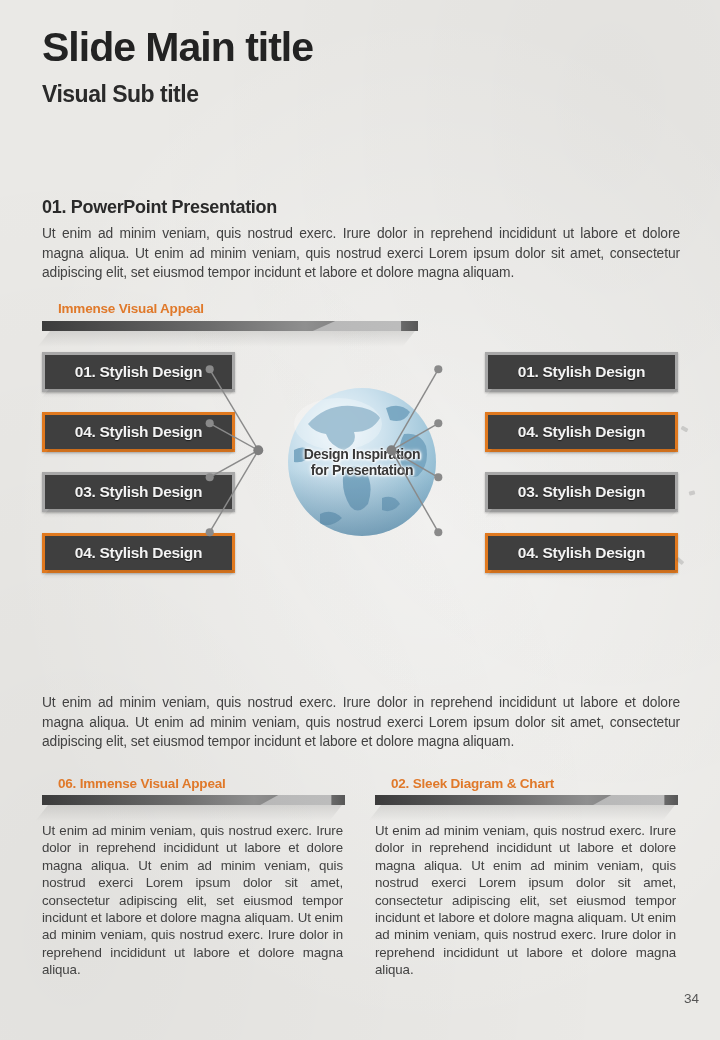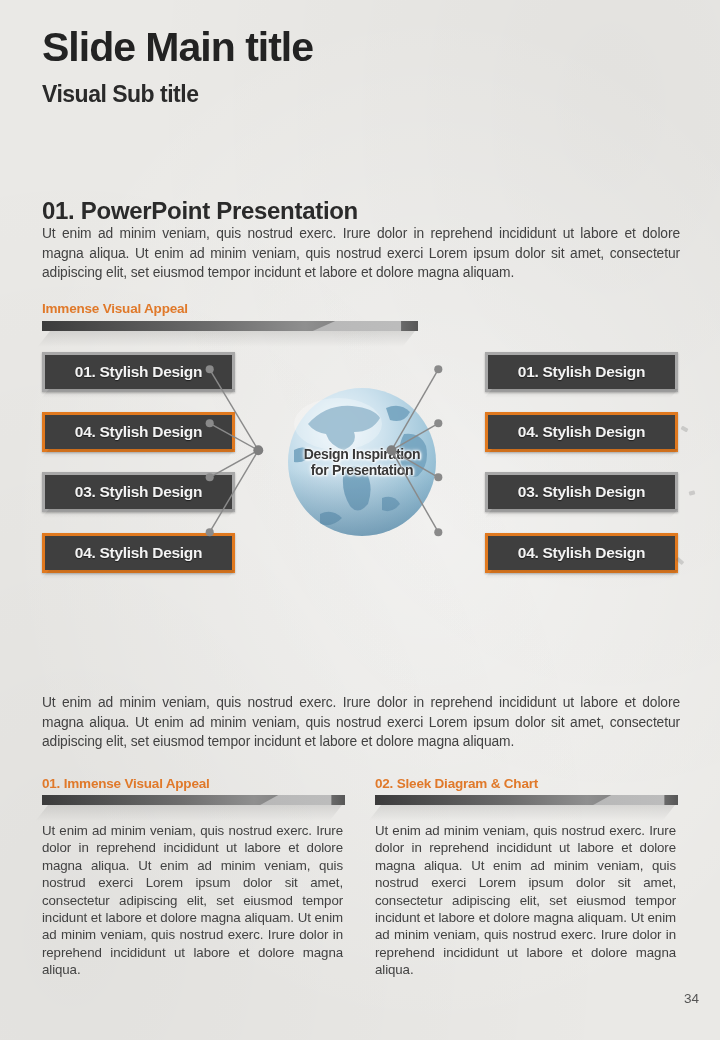--- a/index.html
+++ b/index.html
@@ -25,33 +25,33 @@
     font-size:23px; font-weight:700; color:#2a2a2a; letter-spacing:-0.5px;
   }
   .intro {
     position:absolute; left:42px; top:109px; width:640px;
     font-size:15.5px; line-height:21px; color:#3a3a3a; letter-spacing:-0.2px;
   }
 
   
   .sec-heading {
     position:absolute; left:42px;
-    font-size:24px; font-weight:700; color:#2a2a2a; letter-spacing:-0.3px;
+    font-size:18px; font-weight:700; color:#2a2a2a; letter-spacing:-0.3px;
   }
   .sec-body {
     position:absolute; left:42px; width:638px;
     font-size:13.8px; line-height:19.6px; color:#424242;
     text-align:justify; letter-spacing:-0.1px;
   }
   #s1-heading { top:197px; } #s1-body { top:224px; }
   #s2-heading { top:666px; } #s2-body { top:693px; }
 
   .orange-label {
     position:absolute; font-size:13.5px; font-weight:700;
-    color:var(--accent,#e0792a); letter-spacing:-0.2px;
+    color:var(--accent,#e0792a); letter-spacing:-0.2px;margin-left:16px;
   }
   #s1-label { left:42px; top:301px; }
   #col1-label { left:42px; top:776px; }
   #col2-label { left:375px; top:776px; }
 
   
   .grad-bar {
     position:absolute; height:10px;
     background:linear-gradient(90deg,#3b3b3b 0%, #6c6c6c 45%, #8f8f8f 70%, #707070 94%, #575757 100%);
   }
@@ -221,21 +221,21 @@
         <circle cx="487" cy="147" r="4.5"></circle>
           <circle cx="487" cy="208" r="4.5"></circle>
         <circle cx="287" cy="117" r="5.5" fill="#7e7e7e"></circle>
         <circle cx="435" cy="117" r="5.5" fill="#7e7e7e"></circle>
       </g>
     </svg>
   </div>
 
   <p class="sec-body" id="s2-body">Ut enim ad minim veniam, quis nostrud exerc. Irure dolor in reprehend incididunt ut labore et dolore magna aliqua. Ut enim ad minim veniam, quis nostrud exerci Lorem ipsum dolor sit amet, consectetur adipiscing elit, set eiusmod tempor incidunt et labore et dolore magna aliquam.</p>
 
-  <div class="orange-label" id="col1-label">01. Immense Visual Appeal</div>
+  <div class="orange-label" id="col1-label">06. Immense Visual Appeal</div>
   <div class="grad-bar" id="col1-bar"></div>
   <p class="col-body" id="col1-body">Ut enim ad minim veniam, quis nostrud exerc. Irure dolor in reprehend incididunt ut labore et dolore magna aliqua. Ut enim ad minim veniam, quis nostrud exerci Lorem ipsum dolor sit amet, consectetur adipiscing elit, set eiusmod tempor incidunt et labore et dolore magna aliquam. Ut enim ad minim veniam, quis nostrud exerc. Irure dolor in reprehend incididunt ut labore et dolore magna aliqua.</p>
 
   <div class="orange-label" id="col2-label">02. Sleek Diagram &amp; Chart</div>
   <div class="grad-bar" id="col2-bar"></div>
   <p class="col-body" id="col2-body">Ut enim ad minim veniam, quis nostrud exerc. Irure dolor in reprehend incididunt ut labore et dolore magna aliqua. Ut enim ad minim veniam, quis nostrud exerci Lorem ipsum dolor sit amet, consectetur adipiscing elit, set eiusmod tempor incidunt et labore et dolore magna aliquam. Ut enim ad minim veniam, quis nostrud exerc. Irure dolor in reprehend incididunt ut labore et dolore magna aliqua.</p>
 
   <div class="page-number">34</div>
 
   <div class="speck s1"></div>

